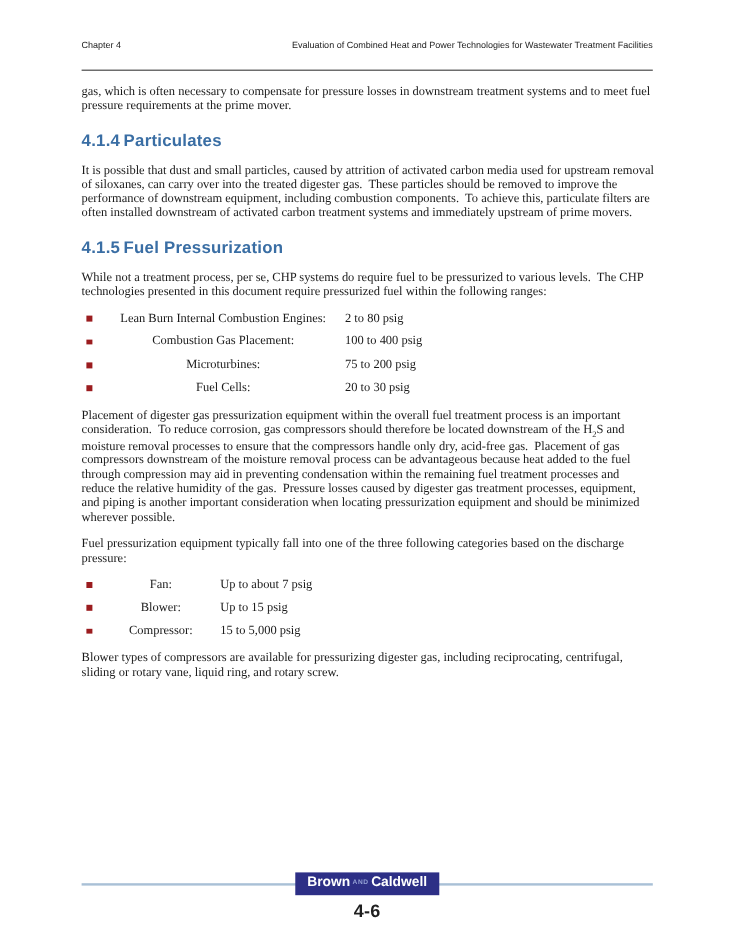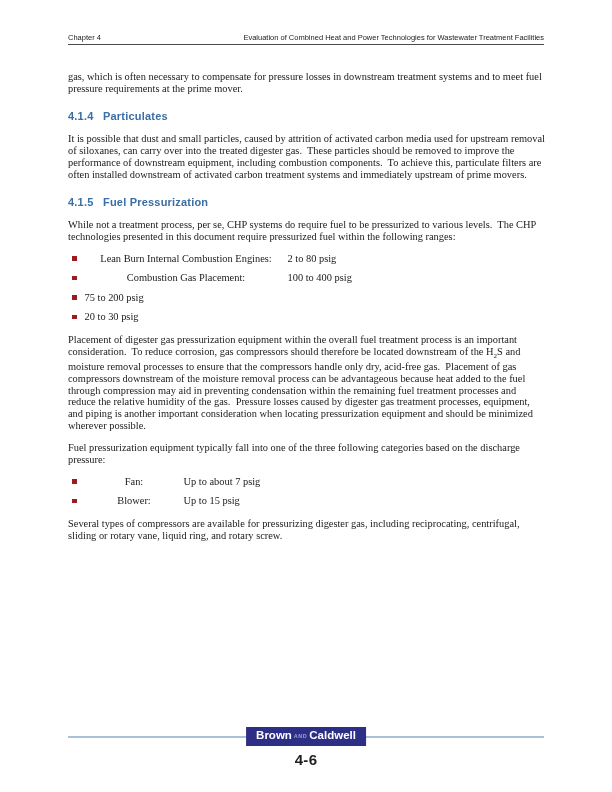--- a/index.html
+++ b/index.html
@@ -18,38 +18,38 @@
     top: 33px;
     left: 68px;
     right: 68px;
     display: flex;
     justify-content: space-between;
     align-items: flex-end;
     font-family: "Liberation Sans", sans-serif;
     font-size: 7.5px;
     color: #222222;
     border-bottom: 1px solid #4a4a4a;
-    padding-bottom: 2px;
+    padding-bottom: 16px;
   }
   .content {
     position: absolute;
     top: 71px;
     left: 68px;
     width: 477px;
     font-size: 10.4px;
     line-height: 1.14;
   }
   .para {
     margin: 0 0 10px 0;
     white-space: pre-wrap;
   }
   .para sub { font-size: 7px; }
   .heading {
     font-family: "Liberation Sans", sans-serif;
-    font-size: 11px;
+    font-size: 14px;
     font-weight: bold;
     color: var(--heading-blue, #3A6EA4);
     margin: 15px 0 11px 0;
     letter-spacing: 0.2px;
   }
   .hnum { display: inline-block; min-width: 35px; }
   .blist {
     list-style: none;
     margin: 2px 0 11px 0;
     padding: 0;
@@ -140,46 +140,53 @@
         <span class="blabel wide">Lean Burn Internal Combustion Engines:</span>
         <span class="bvalue">2 to 80 psig</span>
       </li>
       <li class="bitem">
         <span class="bullet"></span>
         <span class="blabel wide">Combustion Gas Placement:</span>
         <span class="bvalue">100 to 400 psig</span>
       </li>
       <li class="bitem">
         <span class="bullet"></span>
+        <span class="blabel wide">Microturbines:</span>
         <span class="bvalue">75 to 200 psig</span>
       </li>
       <li class="bitem">
         <span class="bullet"></span>
+        <span class="blabel wide">Fuel Cells:</span>
         <span class="bvalue">20 to 30 psig</span>
       </li>
     </ul>
 
     <p class="para"><span>Placement of digester gas pressurization equipment within the overall fuel treatment process is an important consideration.  To reduce corrosion, gas compressors should therefore be located downstream of the H</span><sub>2</sub><span>S and moisture removal processes to ensure that the compressors handle only dry, acid-free gas.  Placement of gas compressors downstream of the moisture removal process can be advantageous because heat added to the fuel through compression may aid in preventing condensation within the remaining fuel treatment processes and reduce the relative humidity of the gas.  Pressure losses caused by digester gas treatment processes, equipment, and piping is another important consideration when locating pressurization equipment and should be minimized wherever possible.</span></p>
 
     <p class="para">Fuel pressurization equipment typically fall into one of the three following categories based on the discharge pressure:</p>
 
     <ul class="blist">
       <li class="bitem">
         <span class="bullet"></span>
         <span class="blabel narrow">Fan:</span>
         <span class="bvalue">Up to about 7 psig</span>
       </li>
       <li class="bitem">
         <span class="bullet"></span>
         <span class="blabel narrow">Blower:</span>
         <span class="bvalue">Up to 15 psig</span>
       </li>
+      <li class="bitem">
+        <span class="bullet"></span>
+        <span class="blabel narrow">Compressor:</span>
+        <span class="bvalue">15 to 5,000 psig</span>
+      </li>
     </ul>
 
-    <p class="para">Several types of compressors are available for pressurizing digester gas, including reciprocating, centrifugal, sliding or rotary vane, liquid ring, and rotary screw.</p>
+    <p class="para">Blower types of compressors are available for pressurizing digester gas, including reciprocating, centrifugal, sliding or rotary vane, liquid ring, and rotary screw.</p>
 
   </div>
 
   <div class="footer-line"></div>
 
   <div class="logo"><span>Brown</span><span class="and">AND</span><span>Caldwell</span></div>
 
   <div class="pagenum">4-6</div>
 
 </div>

